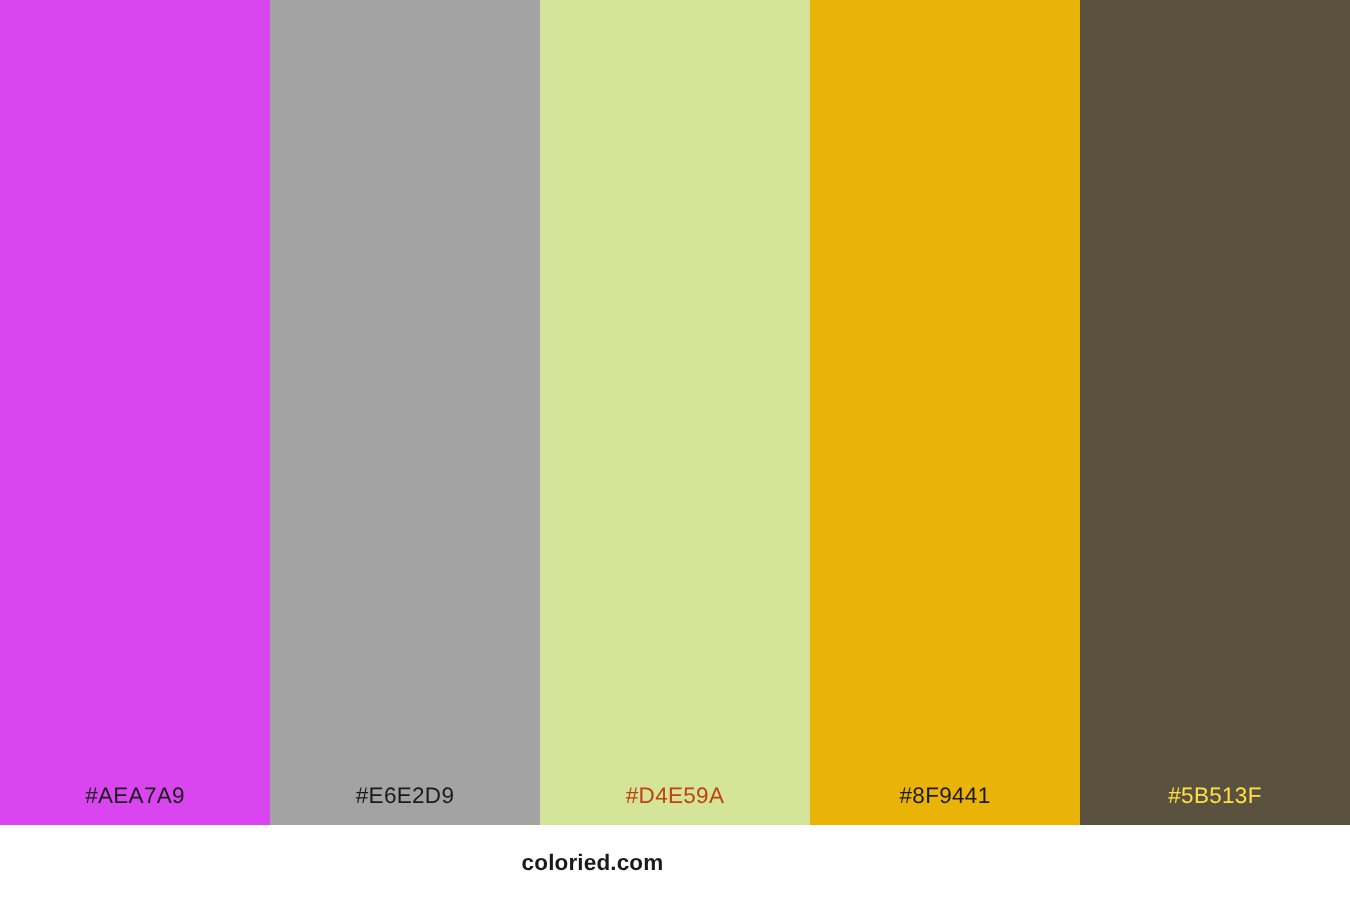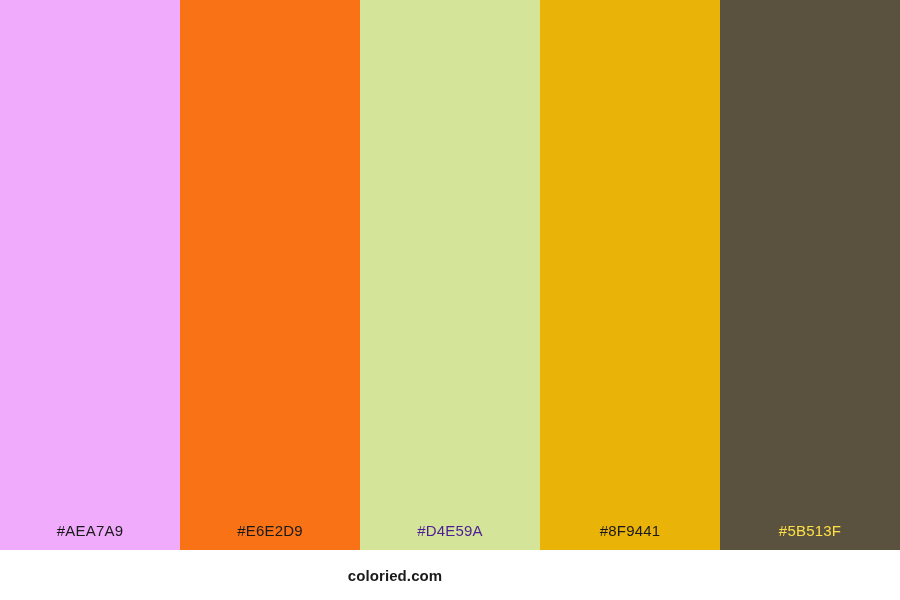--- a/index.html
+++ b/index.html
@@ -64,30 +64,30 @@
     font-family: "Liberation Sans", "DejaVu Sans", sans-serif;
   }
 </style>
 </head>
 <body style="background-color: rgb(255, 255, 255);">
 
 <div id="palette-page">
 
   <div id="swatch-strip">
 
-    <div class="swatch" style="background-color: #f0abfc;">
+    <div class="swatch" style="background-color: #d946ef;">
       <span class="swatch-label" style="color: rgb(26, 26, 26);">#AEA7A9</span>
     </div>
 
-    <div class="swatch" style="background-color: #f97316;">
+    <div class="swatch" style="background-color: #a3a3a3;">
       <span class="swatch-label" style="color: rgb(26, 26, 26);">#E6E2D9</span>
     </div>
 
     <div class="swatch" style="background-color: rgb(212, 229, 154);">
-      <span class="swatch-label" style="color: #4c1d95; margin-top: 24px;">#D4E59A</span>
+      <span class="swatch-label" style="color: #c2410c; margin-top: 24px;">#D4E59A</span>
     </div>
 
     <div class="swatch" style="background-color: #eab308;">
       <span class="swatch-label" style="color: rgb(26, 26, 26);">#8F9441</span>
     </div>
 
     <div class="swatch" style="background-color: rgb(91, 81, 63);">
       <span class="swatch-label" style="color: #fde047;">#5B513F</span>
     </div>
 

